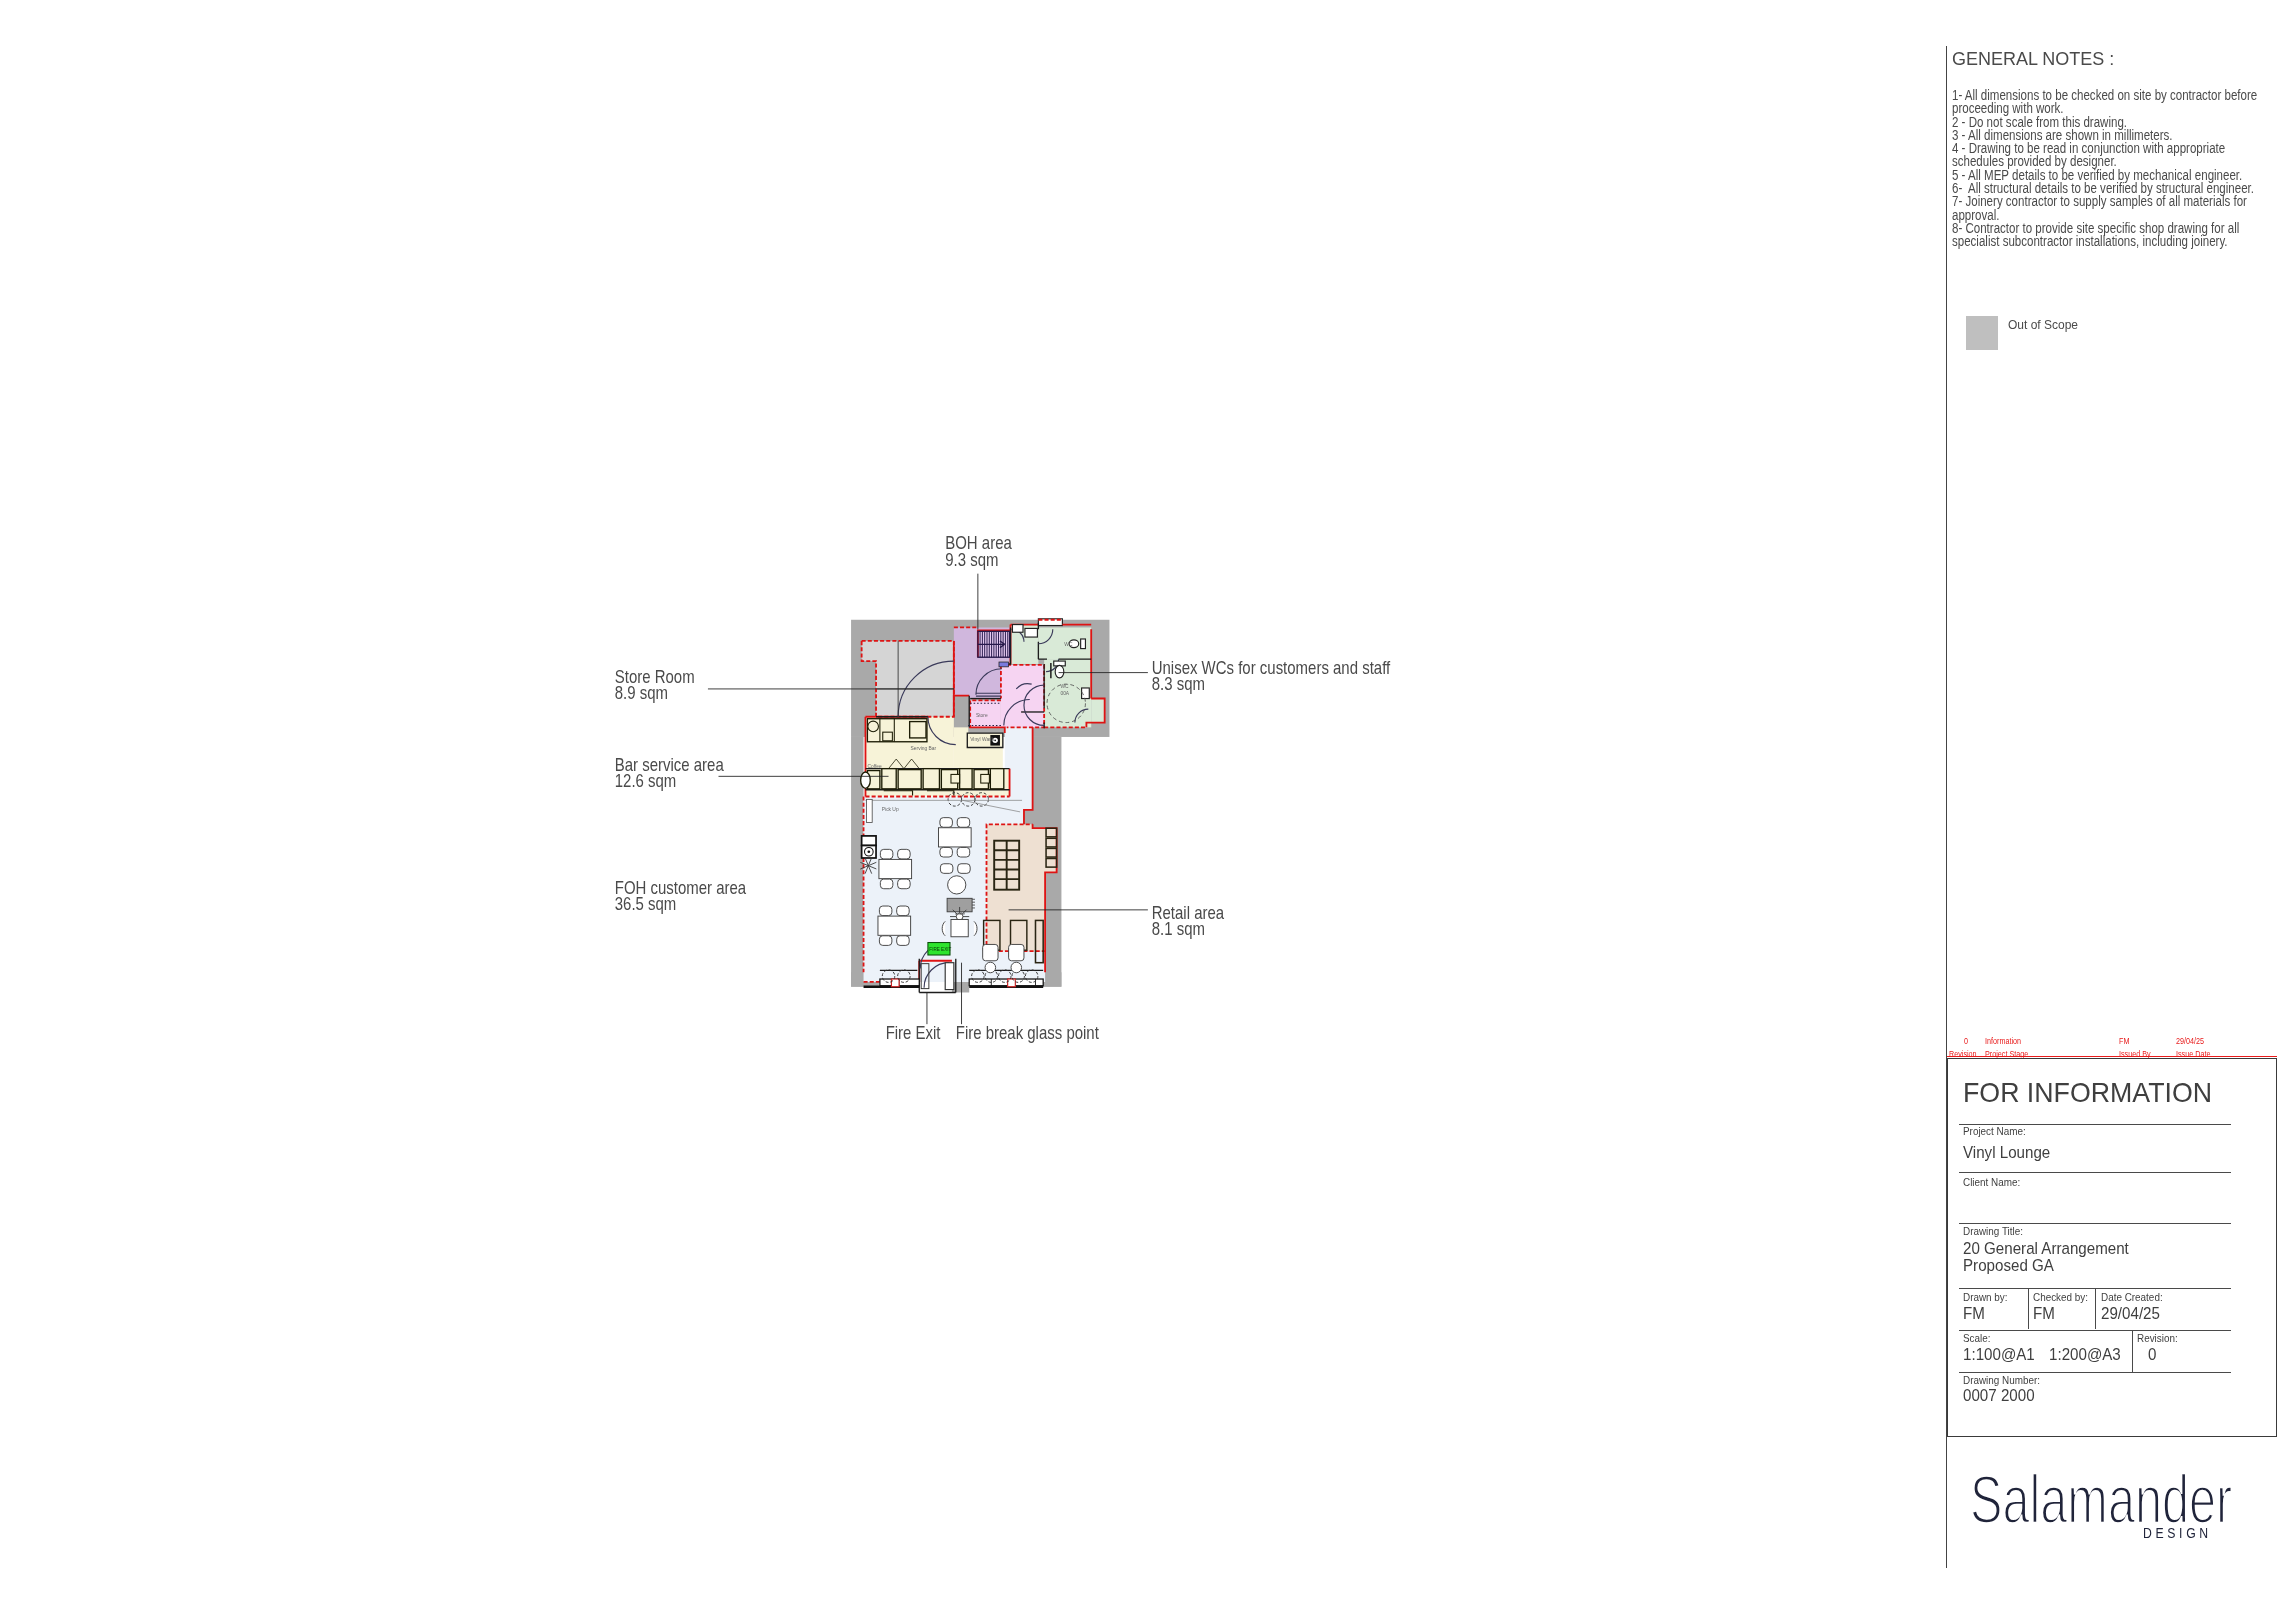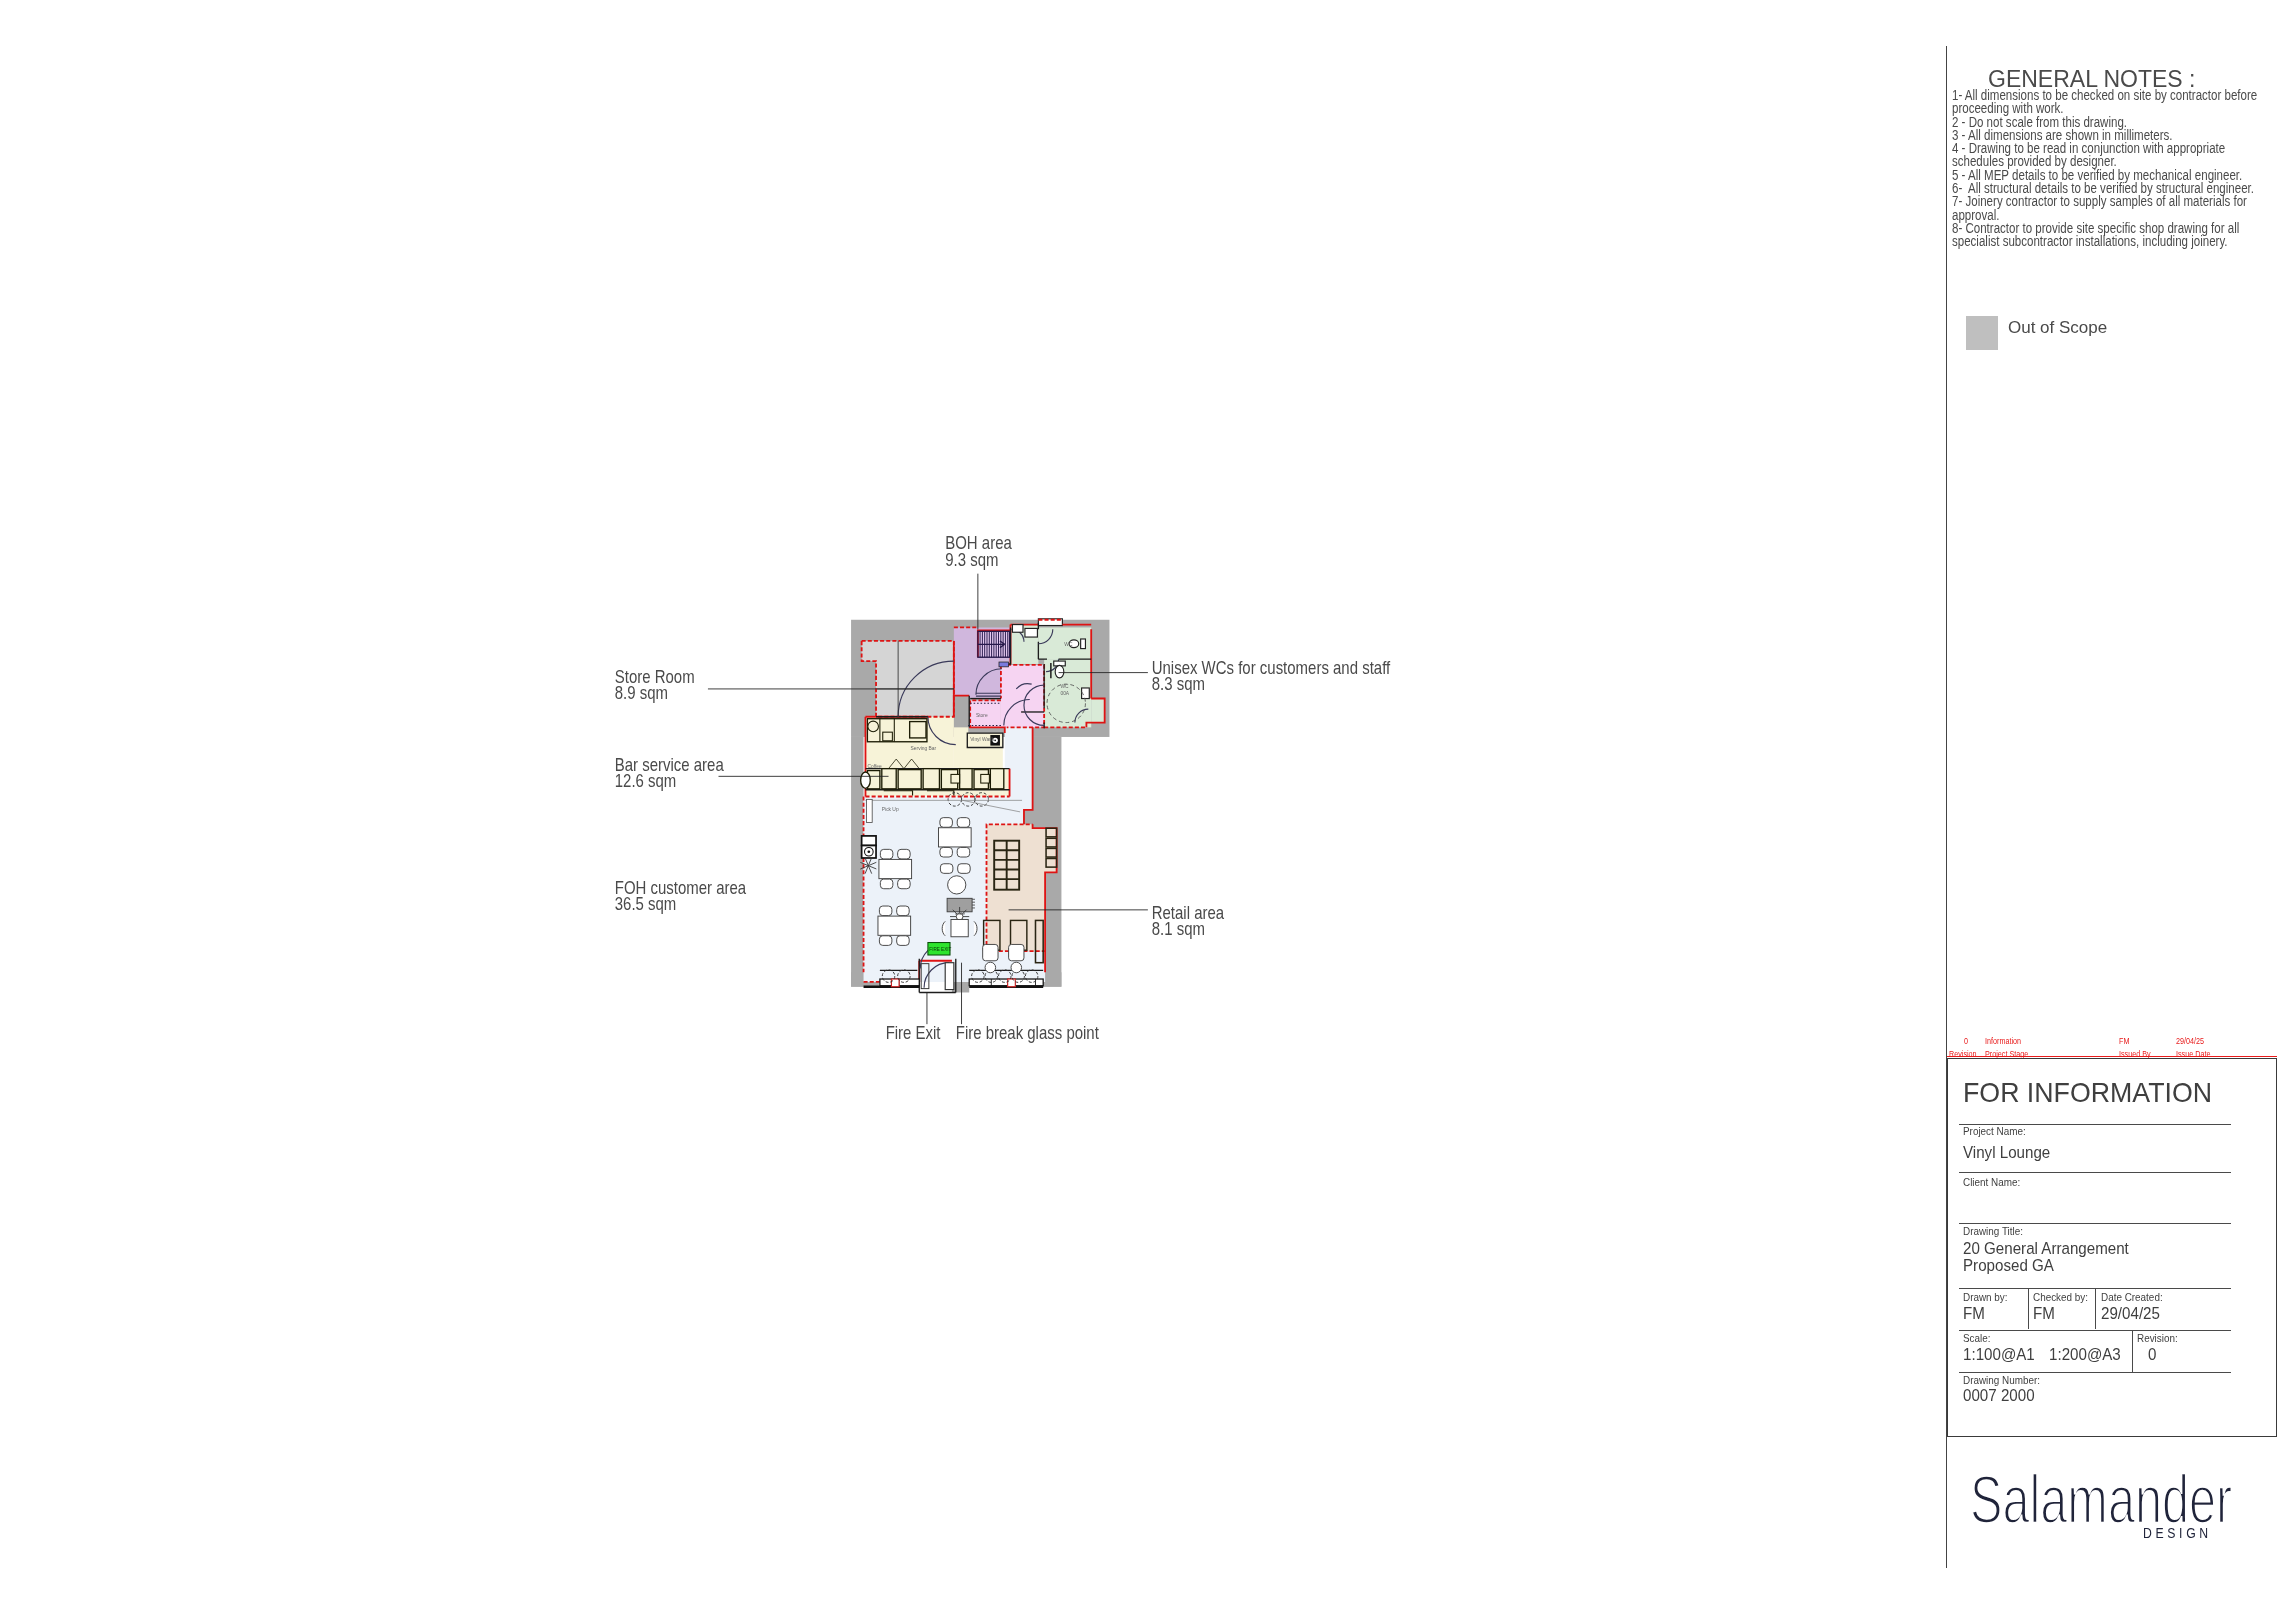--- a/index.html
+++ b/index.html
@@ -10,39 +10,39 @@
   .val{font-size:16.3px;color:#3f3f3f;transform:scaleX(0.93);transform-origin:0 0;white-space:nowrap;}
   .red{color:#e81b1b;font-size:9px;transform:scaleX(0.8);transform-origin:0 0;white-space:nowrap;}
   .hline{background:#4a4a4a;height:1.2px;}
   .vline{background:#4a4a4a;width:1.2px;}
 </style>
 </head>
 <body>
 
 <div class="abs" style="left:1946px;top:46px;width:1.4px;height:1522px;background:#444;"></div>
 
-<div class="abs lbl" style="left:1952px;top:66px;font-size:23px;margin-left:36px;">GENERAL NOTES :</div>
+<div class="abs lbl" style="left:1952px;top:49px;font-size:18px;">GENERAL NOTES :</div>
 
 <div class="abs lbl" style="left:1952px;top:89px;font-size:14px;line-height:13.3px;transform:scaleX(0.824);transform-origin:0 0;white-space:nowrap;">
 1- All dimensions to be checked on site by contractor before<br>
 proceeding with work.<br>
 2 - Do not scale from this drawing.<br>
 3 - All dimensions are shown in millimeters.<br>
 4 - Drawing to be read in conjunction with appropriate<br>
 schedules provided by designer.<br>
 5 - All MEP details to be verified by mechanical engineer.<br>
 6-&nbsp; All structural details to be verified by structural engineer.<br>
 7- Joinery contractor to supply samples of all materials for<br>
 approval.<br>
 8- Contractor to provide site specific shop drawing for all<br>
 specialist subcontractor installations, including joinery.
 </div>
 
 <div class="abs" style="left:1966px;top:316px;width:32px;height:34px;background:#bfbfbf;"></div>
-<div class="abs lbl" style="left:2008px;top:318px;font-size:17px;">Out of Scope</div>
+<div class="abs lbl" style="left:2008px;top:318px;font-size:12px;">Out of Scope</div>
 
 <div class="abs red" style="left:1964px;top:1036px;">0</div>
 <div class="abs red" style="left:1985px;top:1036px;">Information</div>
 <div class="abs red" style="left:2119px;top:1036px;">FM</div>
 <div class="abs red" style="left:2176px;top:1036px;">29/04/25</div>
 <div class="abs red" style="left:1949px;top:1049px;">Revision</div>
 <div class="abs red" style="left:1985px;top:1049px;">Project Stage</div>
 <div class="abs red" style="left:2119px;top:1049px;">Issued By</div>
 <div class="abs red" style="left:2176px;top:1049px;">Issue Date</div>
 <div class="abs" style="left:1947px;top:1056px;width:330px;height:1.4px;background:#e81b1b;"></div>

